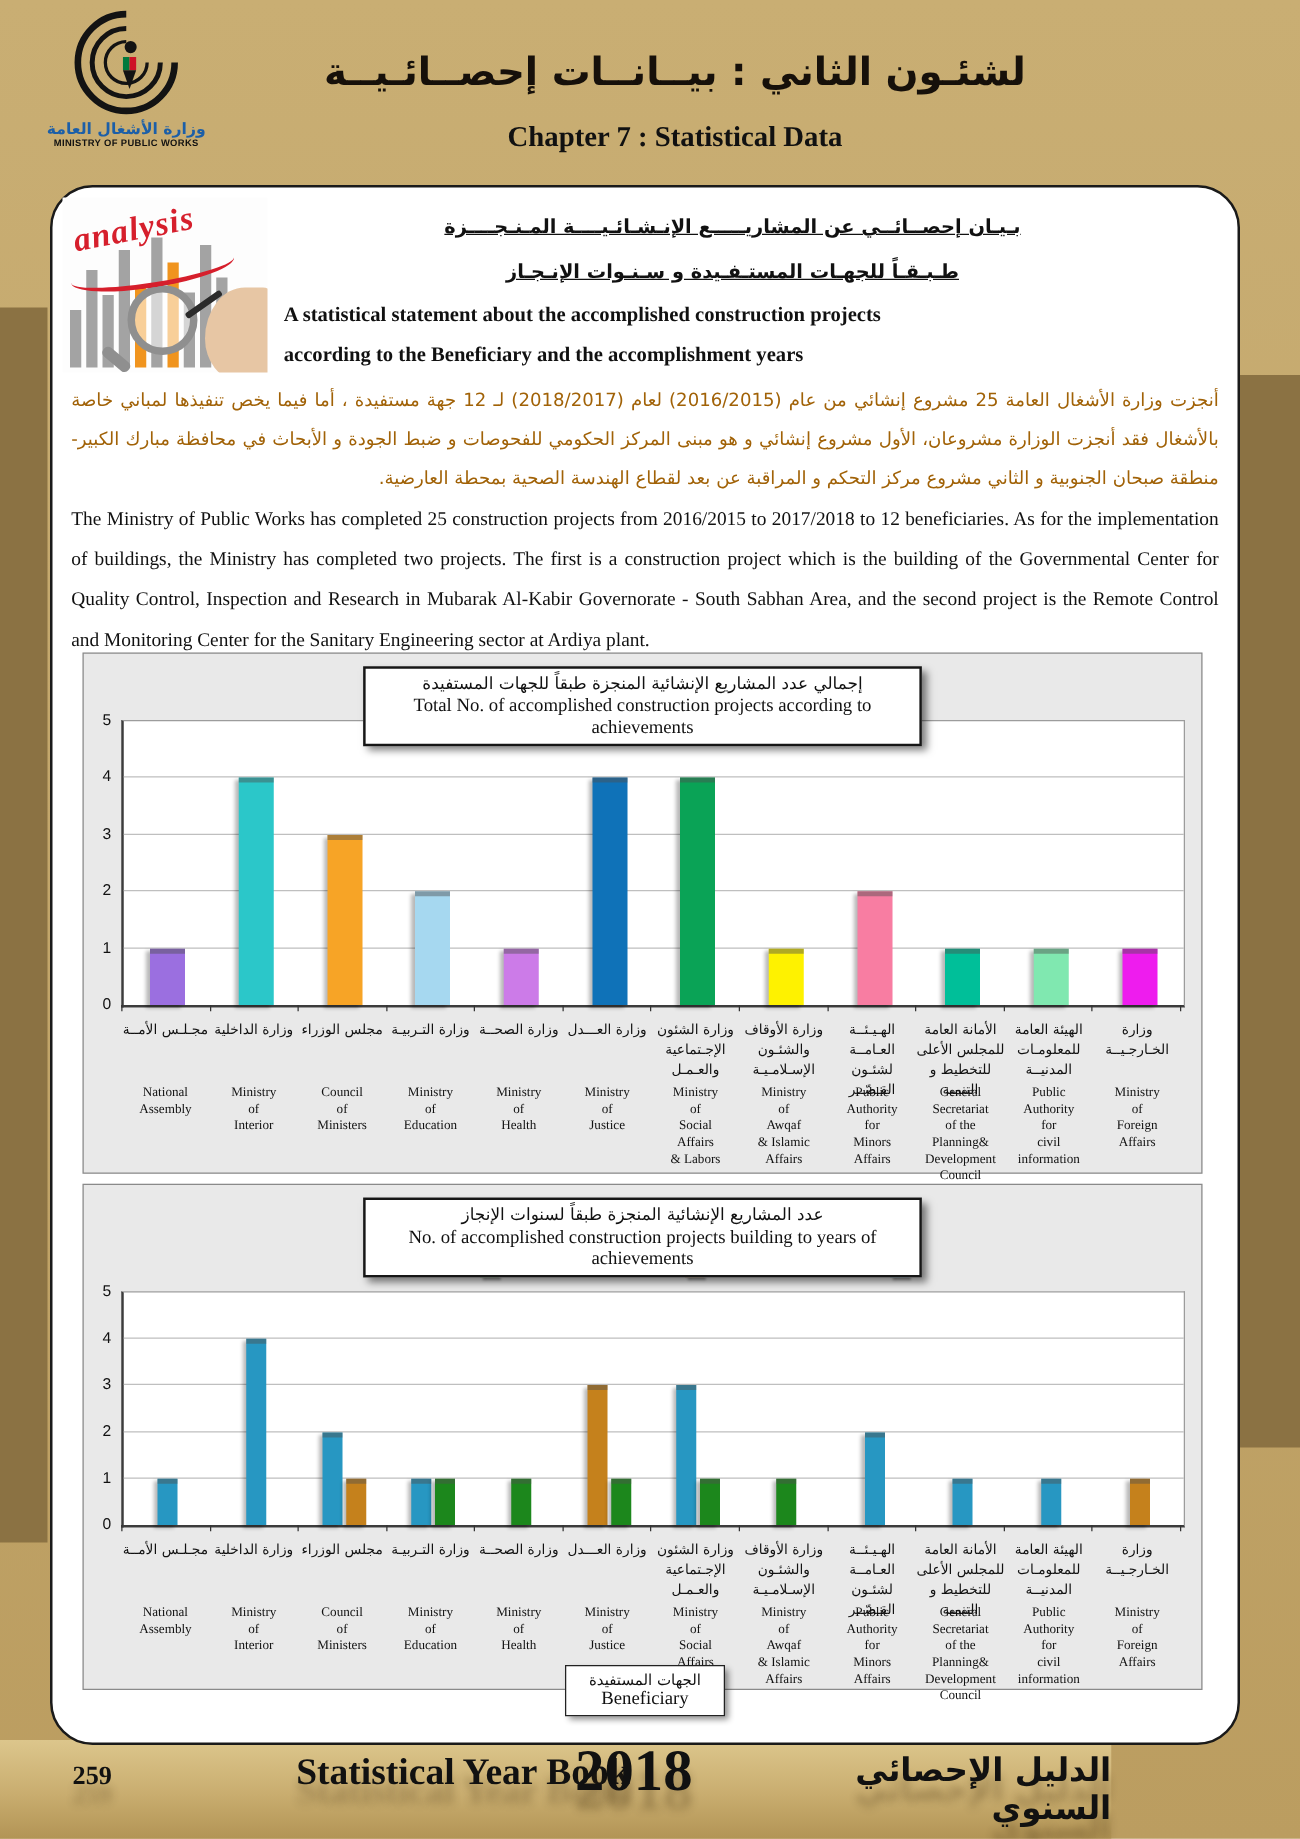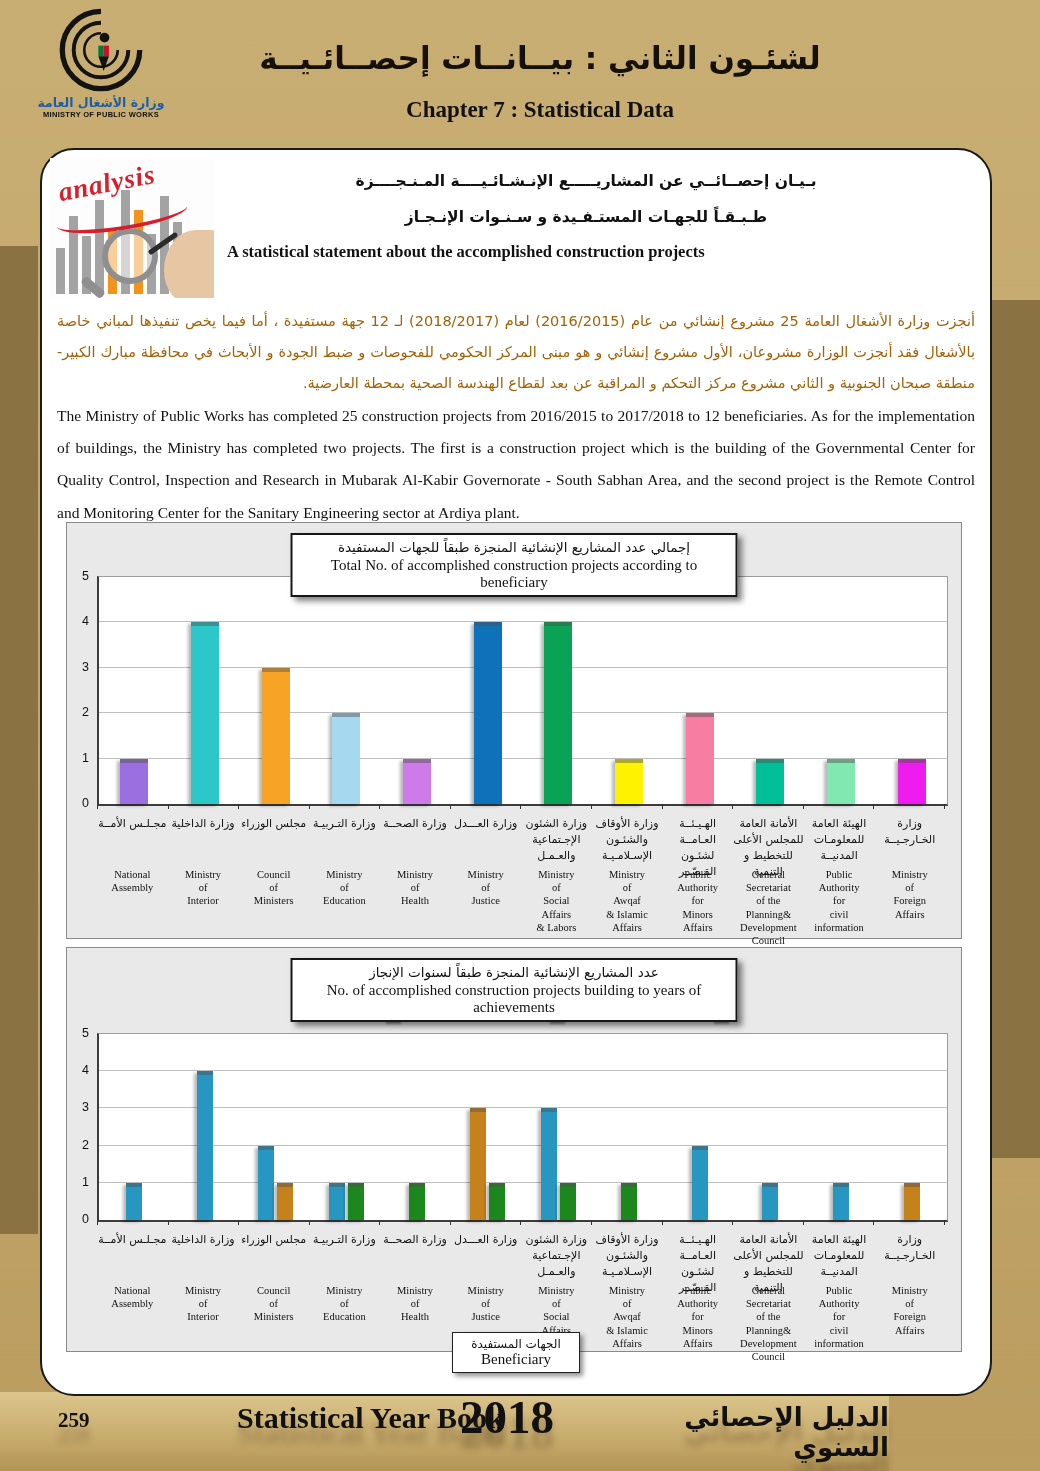--- a/index.html
+++ b/index.html
@@ -37,21 +37,21 @@
            color:#d61f2c;transform:rotate(-11deg);letter-spacing:1px;}
   .an-swoosh{position:absolute;left:6px;top:44px;width:132px;height:24px;
              border-bottom:4px solid #d61f2c;border-radius:50%;transform:rotate(-9deg);}
   .an-hand{position:absolute;right:-8px;bottom:-6px;width:58px;height:74px;background:#e7c6a4;
            border-radius:55% 20% 10% 45%;}
   .an-pen{position:absolute;right:34px;bottom:52px;width:34px;height:5px;background:#2b2b2b;
           transform:rotate(-35deg);border-radius:2px;}
 
   
   .it-ar1,.it-ar2{position:absolute;left:185px;right:45px;text-align:center;direction:rtl;
-                  font:bold 15.5px "DejaVu Sans",sans-serif;color:#111;}
+                  font:bold 15.5px "DejaVu Sans",sans-serif;color:#111;text-decoration:underline;}
   .it-ar1{top:22px;}  .it-ar2{top:58px;}
   .it-en1,.it-en2{position:absolute;left:185px;right:45px;text-align:left;
                   font:bold 16.5px "Liberation Serif",serif;color:#111;}
   .it-en1{top:92px;}  .it-en2{top:124px;}
   .para-ar{position:absolute;top:156px;left:15px;right:15px;margin:0;direction:rtl;text-align:justify;
            font:14.5px "DejaVu Sans",sans-serif;line-height:2.15;color:#a16207;}
   .para-en{position:absolute;top:250px;left:15px;right:15px;margin:0;text-align:justify;
            font:15.5px "Liberation Serif",serif;line-height:2.08;color:#111;}
 
   
@@ -152,27 +152,28 @@
       <div class="an-handle"></div>
       <div class="an-swoosh"></div>
       <div class="an-word">analysis</div>
       <div class="an-hand"></div>
       <div class="an-pen"></div>
     </div>
 
     <div class="it-ar1">بـيـان إحصــائــي عن المشاريـــــع الإنـشـائـيــــة المـنـجــــزة</div>
     <div class="it-ar2">طـبـقـاً للجهـات المستـفـيدة و سـنـوات الإنـجـاز</div>
     <div class="it-en1">A statistical statement about the accomplished construction projects</div>
+    <div class="it-en2">according to the Beneficiary and the accomplishment years</div>
     <p class="para-ar">أنجزت وزارة الأشغال العامة 25 مشروع إنشائي من عام (2016/2015) لعام (2018/2017) لـ 12 جهة مستفيدة ، أما فيما يخص تنفيذها لمباني خاصة بالأشغال فقد أنجزت الوزارة مشروعان، الأول مشروع إنشائي و هو مبنى المركز الحكومي للفحوصات و ضبط الجودة و الأبحاث في محافظة مبارك الكبير- منطقة صبحان الجنوبية و الثاني مشروع مركز التحكم و المراقبة عن بعد لقطاع الهندسة الصحية بمحطة العارضية.</p>
     <p class="para-en">The Ministry of Public Works has completed 25 construction projects from 2016/2015 to 2017/2018 to 12 beneficiaries. As for the implementation of buildings, the Ministry has completed two projects. The first is a construction project which is the building of the Governmental Center for Quality Control, Inspection and Research in Mubarak Al-Kabir Governorate - South Sabhan Area, and the second project is the Remote Control and Monitoring Center for the Sanitary Engineering sector at Ardiya plant.</p>
 
     <section class="chart-box" id="chart1">
       <div class="titlebox">
         <div class="t-ar">إجمالي عدد المشاريع الإنشائية المنجزة طبقاً للجهات المستفيدة</div>
-        <div class="t-en">Total No. of accomplished construction projects according to beneficiary</div>
+        <div class="t-en">Total No. of accomplished construction projects according to achievements</div>
       </div>
       <div class="ylabels" id="c1-ylabels">
           <div class="ytick" style="bottom: 0%;">0</div>
           <div class="ytick" style="bottom: 20%;">1</div>
           <div class="ytick" style="bottom: 40%;">2</div>
           <div class="ytick" style="bottom: 60%;">3</div>
           <div class="ytick" style="bottom: 80%;">4</div>
           <div class="ytick" style="bottom: 100%;">5</div>
         </div>
       <div class="plot" id="c1-plot">

